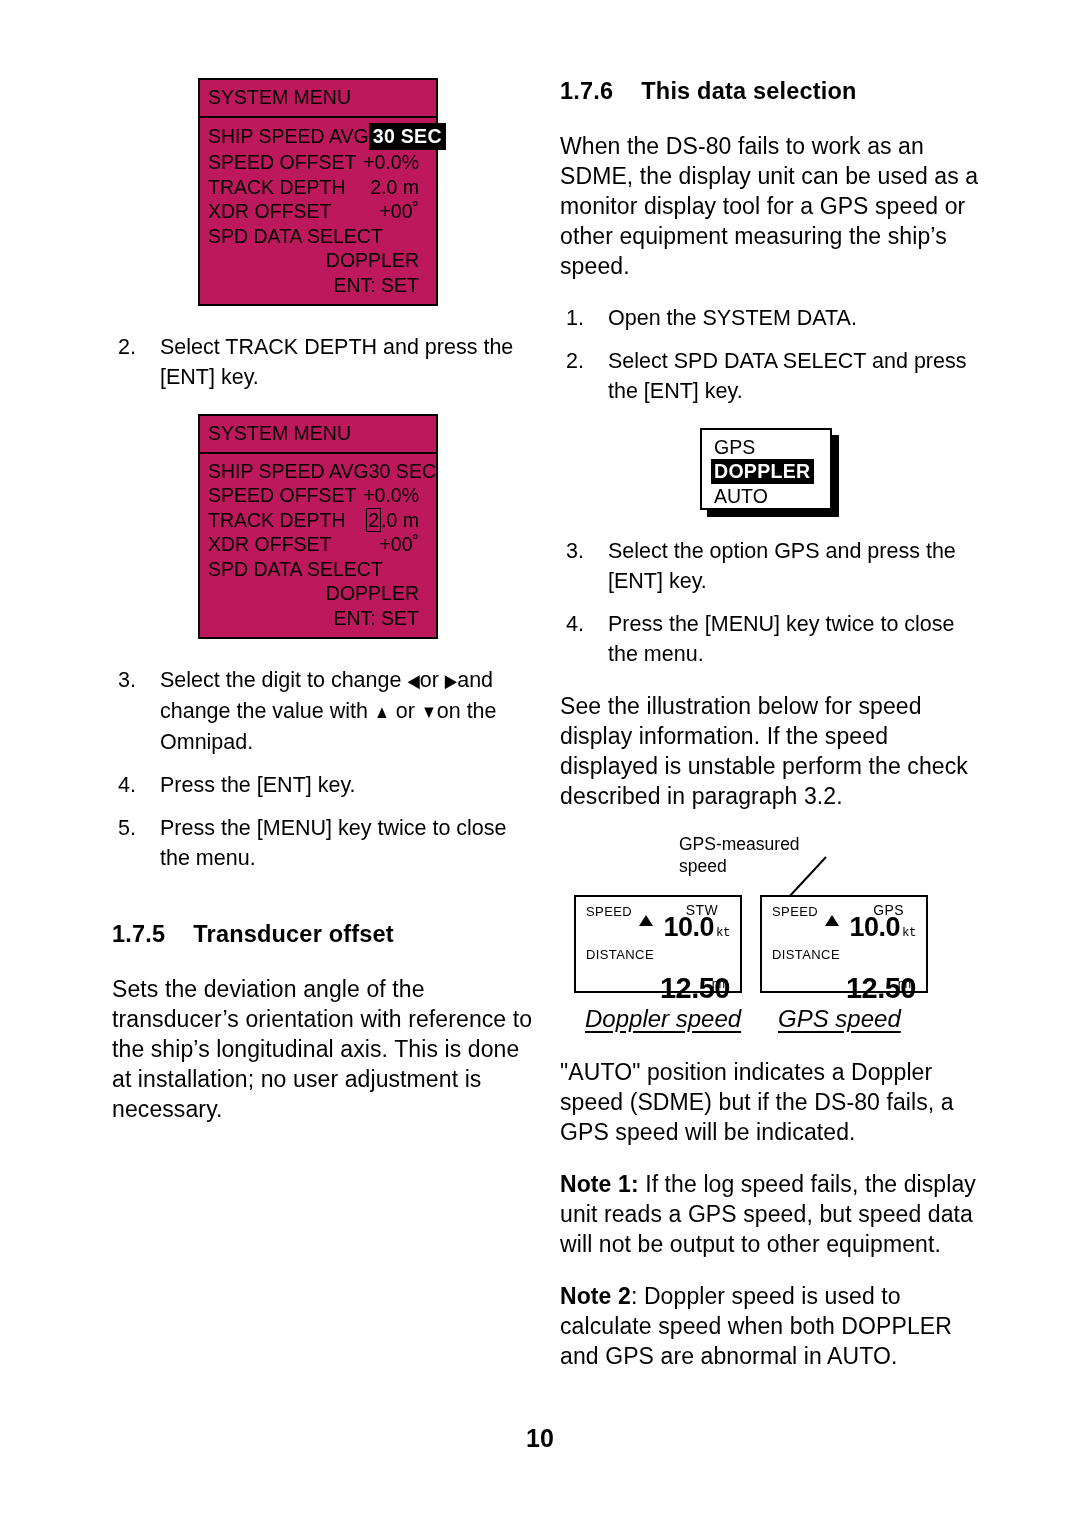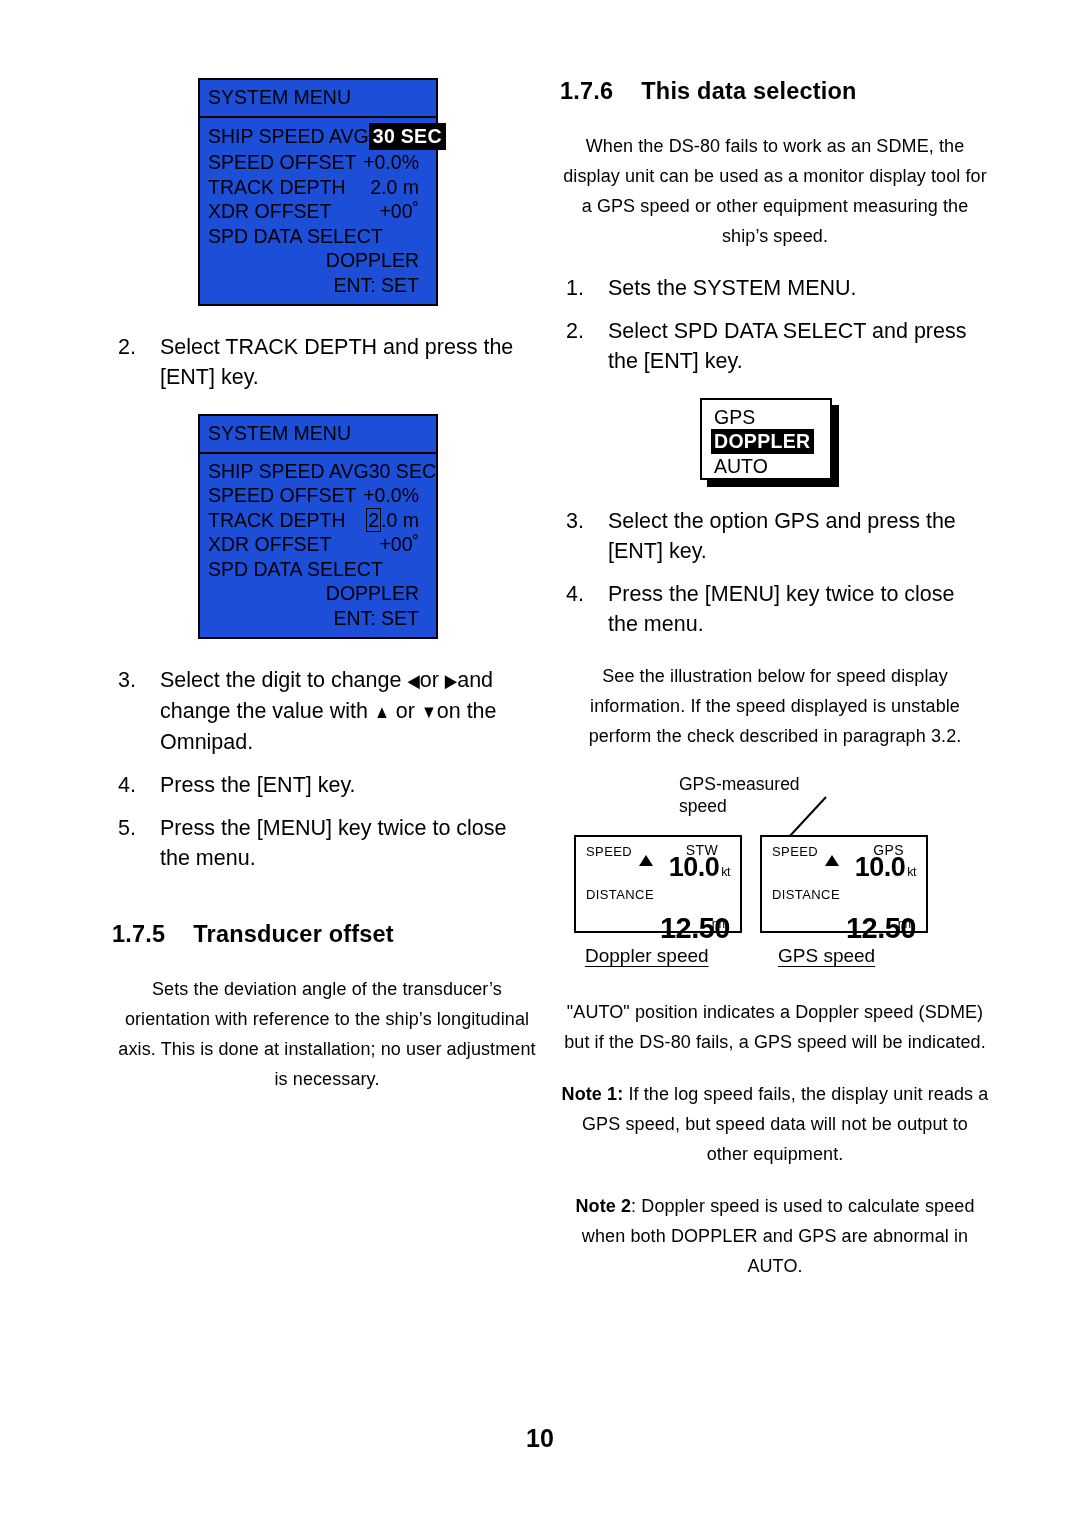--- a/index.html
+++ b/index.html
@@ -24,25 +24,24 @@
   .col {
     position: absolute;
     top: 78px;
     width: 430px;
   }
   .col-left  { left: 112px; }
   .col-right { left: 560px; }
 
   
   .para {
-    font-size: 18px;
+    font-size: 23px;
     line-height: 30px;
     margin: 0 0 22px 0;
     letter-spacing: 0.1px;
-    text-align: center;
   }
   .h-sect {
     font-size: 23.5px;
     font-weight: bold;
     margin: 0 0 26px 0;
     letter-spacing: 0.2px;
   }
   .h-sect .num { margin-right: 28px; }
 
   
@@ -72,21 +71,21 @@
     line-height: 30px;
     vertical-align: 1px;
     transform: scaleY(1.15);
   }
 
   
   .menu-box {
     border: 2.5px solid #000;
     width: 240px;
     box-sizing: border-box;
-    background: #1d4ed8;
+    background: #be185d;
     font-size: 19.5px;
     line-height: 24.5px;
   }
   .menu-box .mb-title {
     border-bottom: 2.5px solid #000;
     padding: 5px 8px 6px 8px;
     white-space: nowrap;
   }
   .menu-box .mb-body {
     padding: 5px 17px 7px 8px;
@@ -205,39 +204,40 @@
     border-bottom: 11px solid #000;
   }
   .d-src {
     position: absolute; right: 22px; top: 5px;
     font-size: 14px; letter-spacing: 0.4px;
   }
   .d-val1 {
     position: absolute; right: 10px; top: 15px;
     font-size: 27px; font-weight: bold; letter-spacing: -0.5px;
   }
-  .d-val1 .u { font-size: 12.5px; font-weight: normal; margin-left: 2px; }
+  .d-val1 .u { font-size: 12.5px; font-weight: normal; margin-left: 2px; font-family: Liberation Mono, monospace; }
   .d-val2 {
     position: absolute; right: 10px; top: 53px;
     font-size: 29px; font-weight: bold; letter-spacing: -0.5px;
     text-align: right;
     margin-top: 22px;
   }
   .d-unit2 {
     position: absolute; right: 11px; top: 80px;
     font-size: 12.5px;
   }
 
   .caplabel {
     position: absolute;
     top: 172px;
-    font-size: 19px;
+    font-size: 24px;
     text-decoration: underline;
     text-underline-offset: 4px;
     white-space: nowrap;
+    font-style: italic;
   }
   .caplabel-a { left: 25px; }
   .caplabel-b { left: 218px; }
 
   
   .folio {
     position: absolute;
     left: 0; right: 0;
     top: 1424px;
     text-align: center;
@@ -352,21 +352,21 @@
 
     <div class="h-sect">
       <span class="num">1.7.6</span><span>This data selection</span>
     </div>
 
     <p class="para">When the DS-80 fails to work as an SDME, the display unit can be used as a monitor display tool for a GPS speed or other equipment measuring the ship’s speed.</p>
 
     <ul class="steps">
       <li>
         <span class="marker">1.</span>
-        <span>Sets the SYSTEM MENU.</span>
+        <span>Open the SYSTEM DATA.</span>
       </li>
       <li>
         <span class="marker">2.</span>
         <span>Select SPD DATA SELECT and press the [ENT] key.</span>
       </li>
     </ul>
 
     <div class="sel-box-outer">
       <div class="sel-shadow"></div>
       <div class="sel-box">

